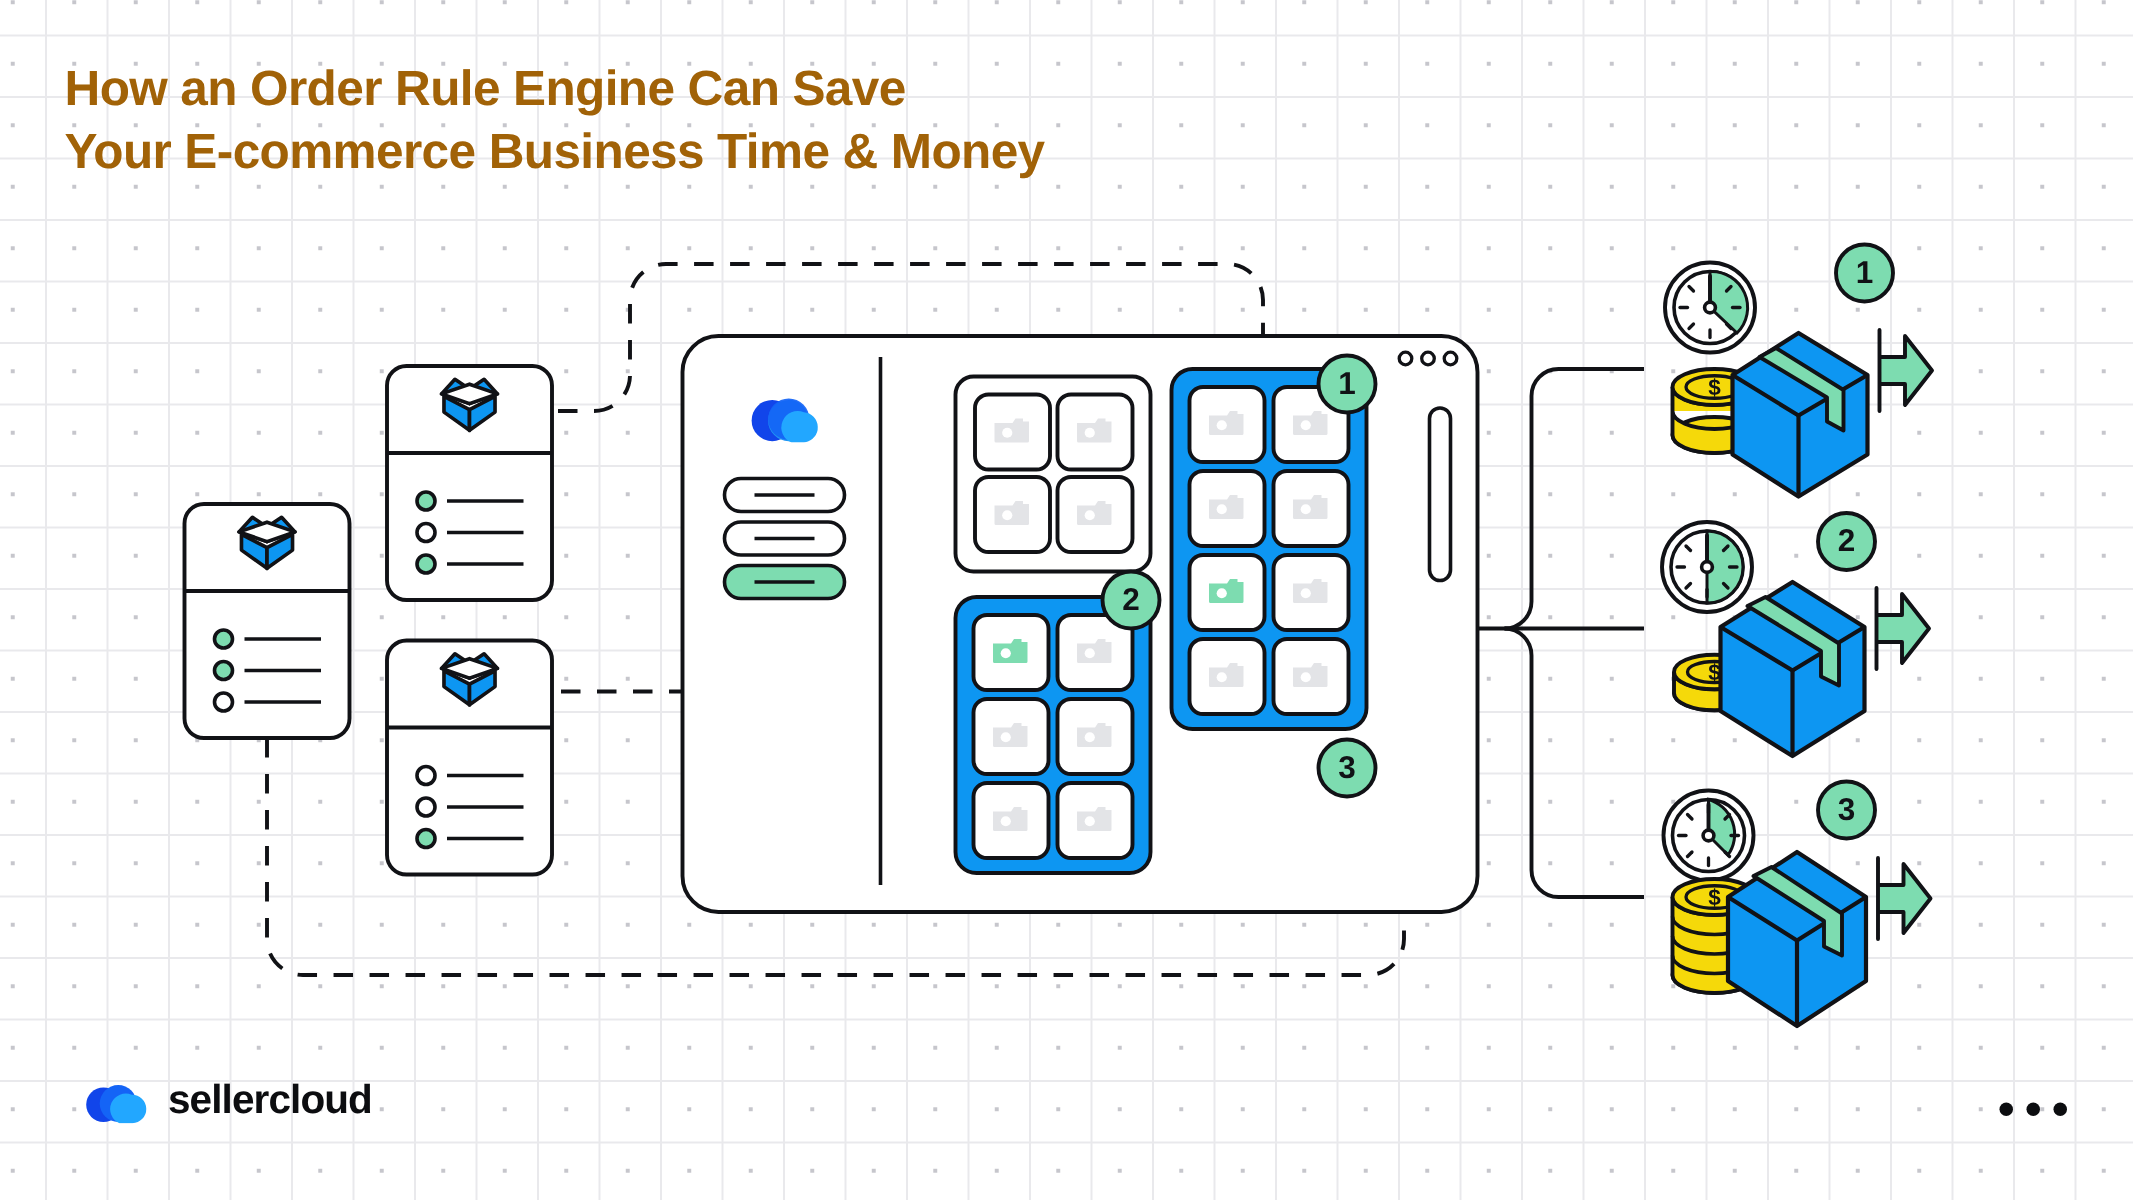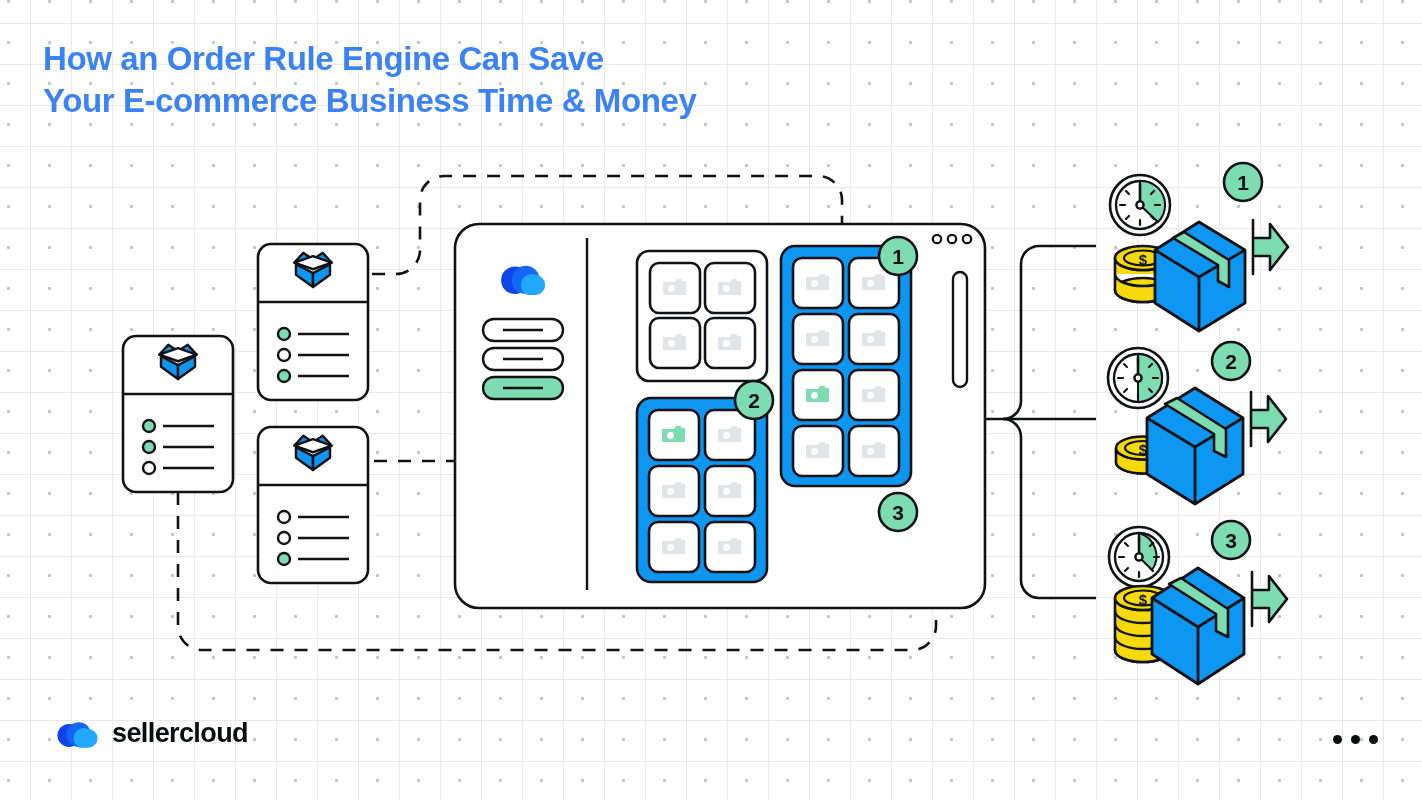--- a/index.html
+++ b/index.html
@@ -20,28 +20,28 @@
   }
   #grid-dots{
     position:absolute;inset:0;
     background-image:radial-gradient(circle, #c6c6cc 1.4px, transparent 1.6px);
     background-size:41px 41px;
     background-position:-12px -19px;
   }
   
   #title{
     position:absolute;left:43px;top:38px;
-    font-size:33px;font-weight:bold;color:#3b82f6;
+    font-size:33px;font-weight:bold;color:#a16207;
     line-height:42px;letter-spacing:-0.4px;
     white-space:pre-line;
   }
   
   #stage{position:absolute;left:0;top:0;width:1422px;height:800px;}
   
-  #logo{position:absolute;left:55px;top:718px;display:flex;align-items:flex-start;gap:11px;}
+  #logo{position:absolute;left:55px;top:718px;display:flex;align-items:flex-end;gap:11px;}
   #logo-text{font-size:27px;font-weight:bold;color:#0c0d10;letter-spacing:-0.6px;}
   
   #kebab{position:absolute;right:44px;top:735px;display:flex;gap:9px;}
   #kebab i{width:9px;height:9px;border-radius:50%;background:#0c0d10;display:block;}
 </style>
 </head>
 <body>
 
 <div id="grid-bg"></div>
 <div id="grid-dots"></div>

